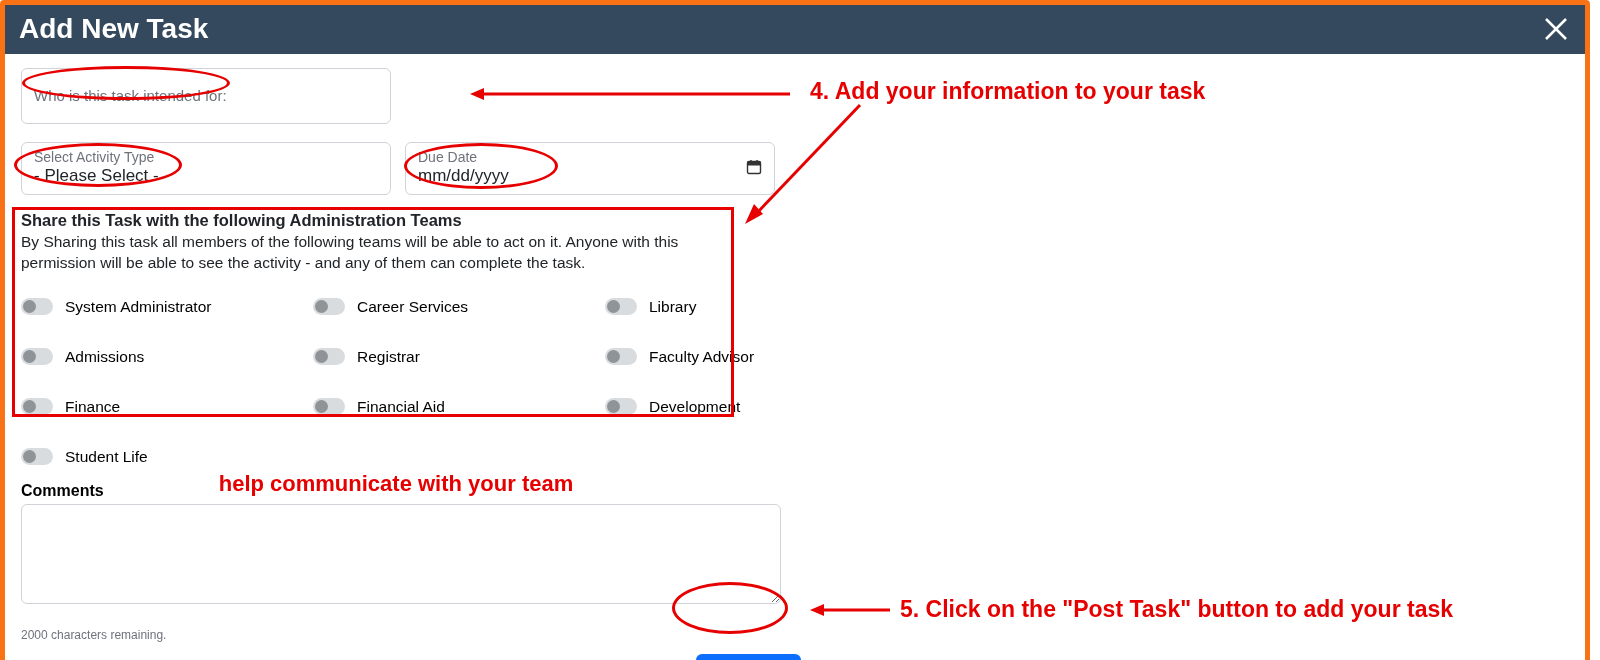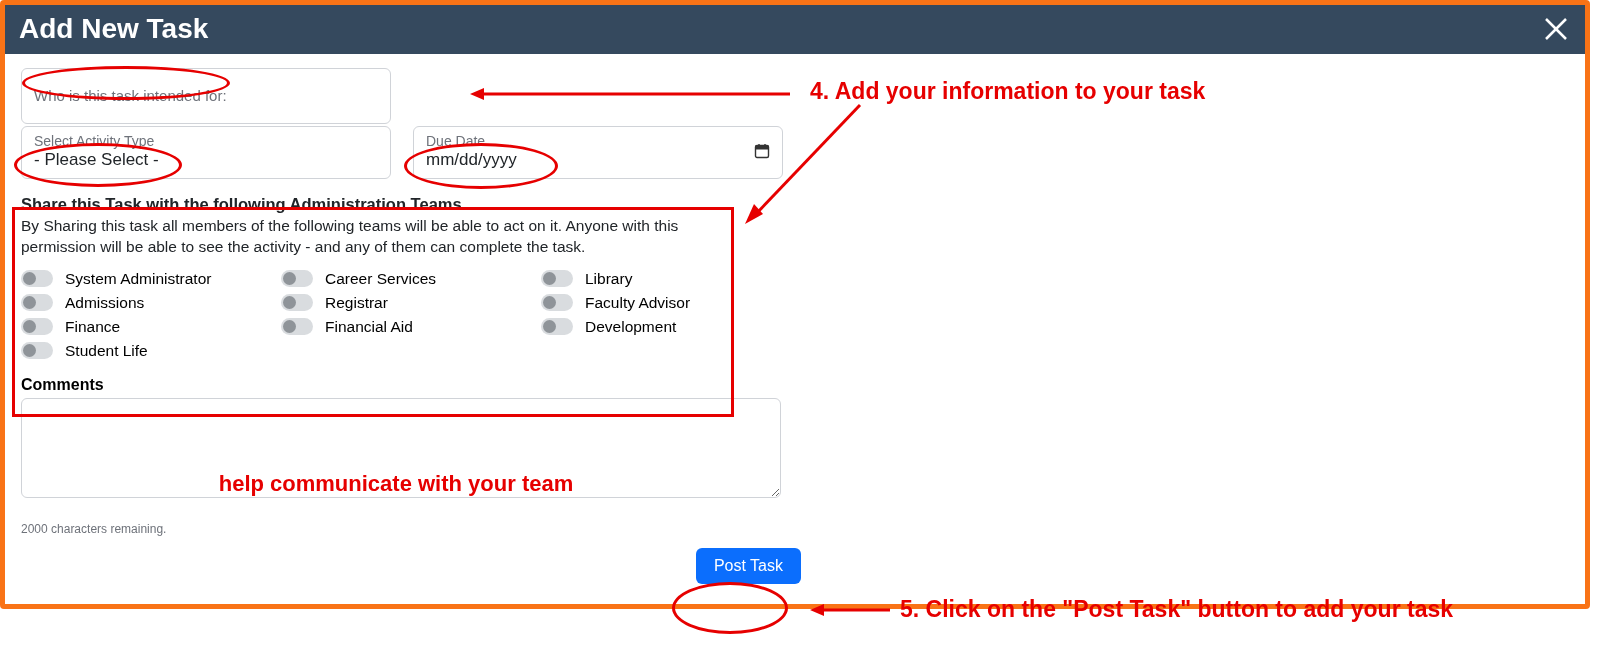--- a/index.html
+++ b/index.html
@@ -15,29 +15,29 @@
 
   .modal-body { padding:14px 16px 20px 16px; }
 
   .field { border:1px solid #d0d3d8; border-radius:6px; padding:6px 28px 8px 12px; background:#fff; }
   .field-label { font-size:14px; color:#6e727a; }
   .field-value { font-size:17px; color:#212529; margin-top:1px; }
 
   .intended { width:370px; height:56px; display:flex; align-items:center; }
   .intended .field-label { font-size:15px; }
 
-  .row2 { display:flex; gap:22px; margin-top:2px; }
+  .row2 { display:flex; gap:14px; margin-top:18px; }
   .activity { width:370px; }
   .duedate { width:370px; position:relative; }
   .date-icon { position:absolute; right:12px; top:50%; transform:translateY(-50%); }
 
   .share-box { margin-top:16px; width:720px; }
   .share-title { font-size:16.5px; font-weight:700; color:#212529; }
   .share-desc { font-size:15.5px; color:#212529; margin-top:2px; line-height:1.35; }
-  .teams { margin-top:12px; display:grid; grid-template-columns: 260px 260px 200px; row-gap:6px; }
+  .teams { margin-top:24px; display:grid; grid-template-columns: 260px 260px 200px; row-gap:6px;gap:32px; }
   .team { display:flex; align-items:center; gap:12px; font-size:15.5px; }
   .toggle { width:32px; height:17px; border-radius:9px; background:#d9dcdf; position:relative; cursor:pointer; flex:none; }
   .toggle::after { content:""; position:absolute; width:13px; height:13px; background:#8f9499; border-radius:50%; top:2px; left:2px; }
 
   .comments-label { margin-top:16px; font-size:16px; font-weight:700; }
   .comments-box { margin-top:4px; width:760px; height:100px; border:1px solid #d0d3d8; border-radius:6px; resize:both; overflow:auto; position:relative; padding:8px 10px; font-size:15px; font-family:inherit; }
   .chars { font-size:12px; color:#6e727a; margin-top:20px; }
 
   .footer { margin-top:12px; width:780px; display:flex; justify-content:flex-end; }
   .post-btn { background:#0b6efd; color:#ffffff; border:none; border-radius:6px; padding:9px 18px; font-size:16px; cursor:pointer; }

